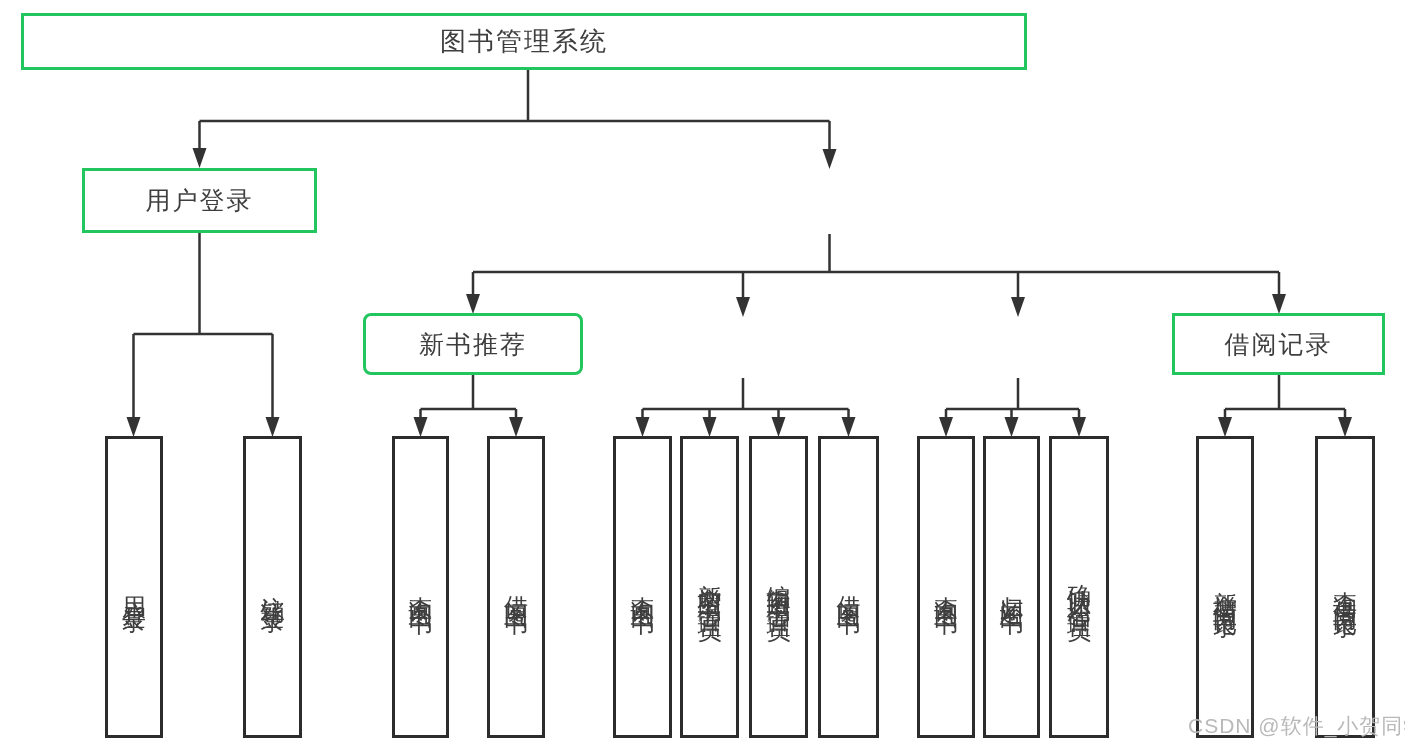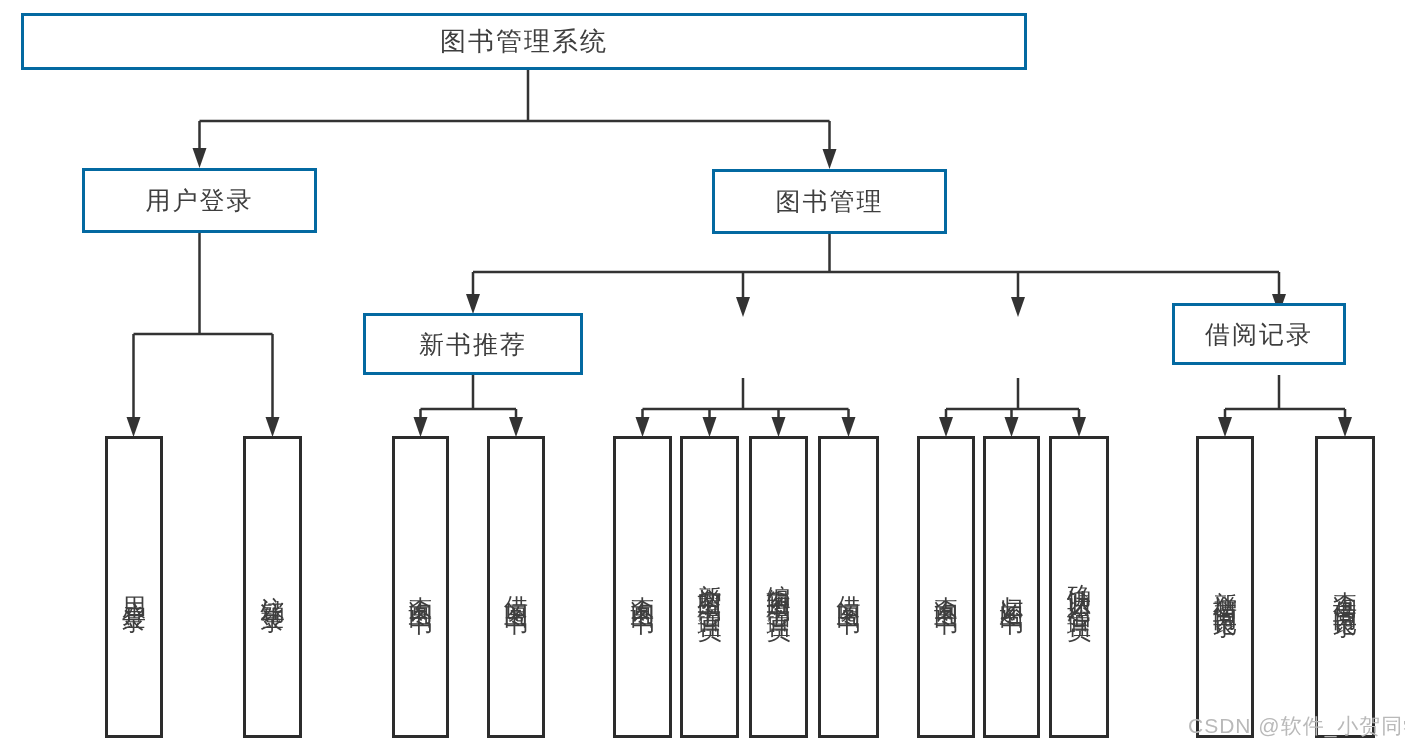--- a/index.html
+++ b/index.html
@@ -13,21 +13,21 @@
   }
   .connectors {
     position: absolute;
     left: 0; top: 0;
     width: 1405px; height: 747px;
   }
   .hbox {
     position: absolute;
     box-sizing: border-box;
     background: #ffffff;
-    border: 3px solid #0369a1;
+    border: 3px solid #22c55e;
     display: flex;
     align-items: center;
     justify-content: center;
     color: #3e3e3e;
     font-size: 25px;
     letter-spacing: 2px;
     white-space: nowrap;
   }
   .hbox.root-box { font-size: 26px; }
   .vbox {
@@ -106,28 +106,25 @@
     </g>
   </svg>
 
   <div class="hbox root-box" style="left:21px; top:13px; width:1006px; height:57px;">
     <span>图书管理系统</span>
   </div>
 
   <div class="hbox" style="left:82px; top:168px; width:235px; height:65px;">
     <span>用户登录</span>
   </div>
-  <div class="hbox" style="left:712px; top:169px; width:235px; height:65px;">
-    <span>图书管理</span>
-  </div>
 
-  <div class="hbox" style="left:363px; top:313px; width:220px; height:62px;">
+  <div class="hbox" style="left:363px; top:313px; width:220px; height:62px;border-radius:8px;">
     <span>新书推荐</span>
   </div>
-  <div class="hbox" style="left:1172px; top:303px; width:174px; height:62px;">
+  <div class="hbox" style="left:1172px; top:313px; width:213px; height:62px;">
     <span>借阅记录</span>
   </div>
 
   <div class="vbox" style="left:105px; width:58px;">
     <span class="vtext">用户登录</span>
   </div>
   <div class="vbox" style="left:243px; width:59px;">
     <span class="vtext">注销登录</span>
   </div>
 

